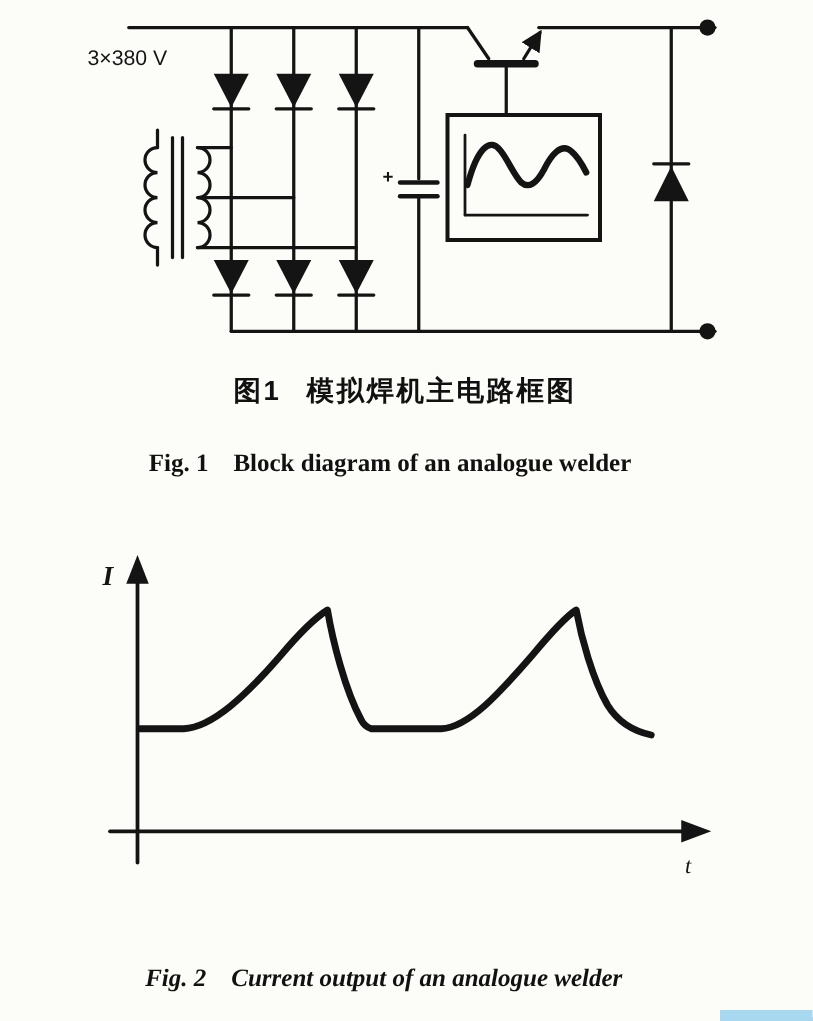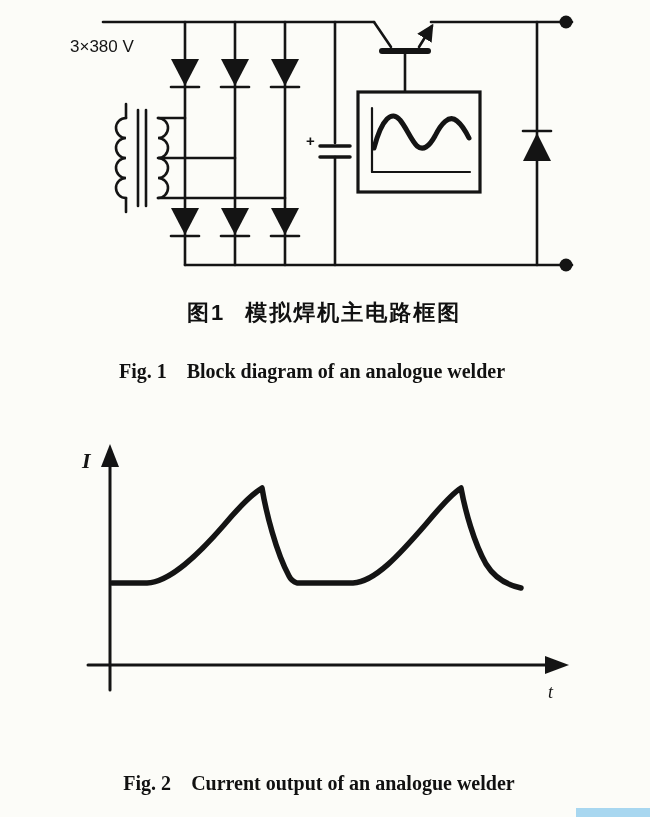--- a/index.html
+++ b/index.html
@@ -135,18 +135,18 @@
       <line class="stroke" style="stroke-width:3" x1="88" y1="225" x2="548" y2="225"></line>
       <polygon class="fillink" points="569,225 545,216 545,234"></polygon>
     </g>
 
     <text class="axis-label-i" x="82" y="28">I</text>
     <text class="axis-label-t" x="548" y="258">t</text>
 
     <path class="thick" d="M112,143 L147,143 C170,142 198,115 224,85 C240,66 254,53 262,48 C266,72 276,112 289,136 C291,140 294,142 297,143 L353,143 C375,142 400,114 426,84 C441,66 453,53 461,48 C465,70 474,103 486,124 C494,137 507,145 521,148"></path>
   </svg>
 
-  <div class="cap cap-en" style="top:772px; left:12px; width:614px;">
+  <div class="cap cap-en" style="top:772px; left:0; width:614px;font-style:italic;">
     <span class="pre">Fig. 2</span><span>Current output of an analogue welder</span>
   </div>
 
   <div class="scan-artifact"></div>
 </div>
 
 </body></html>

